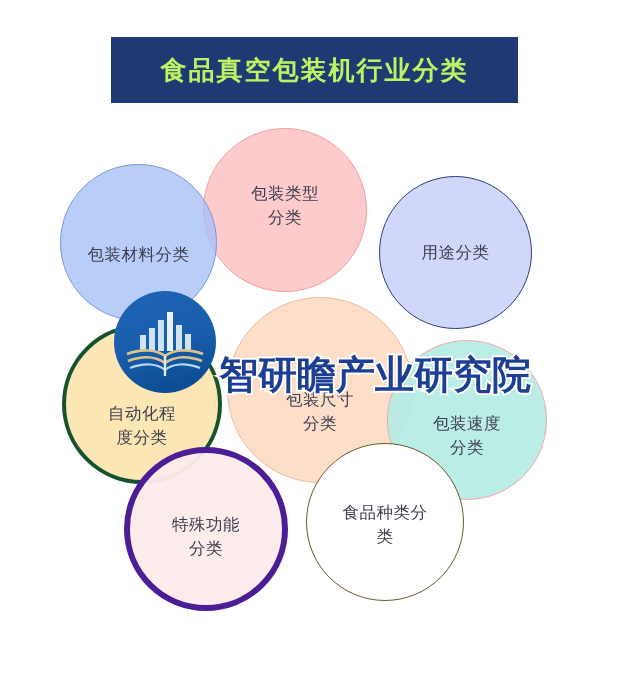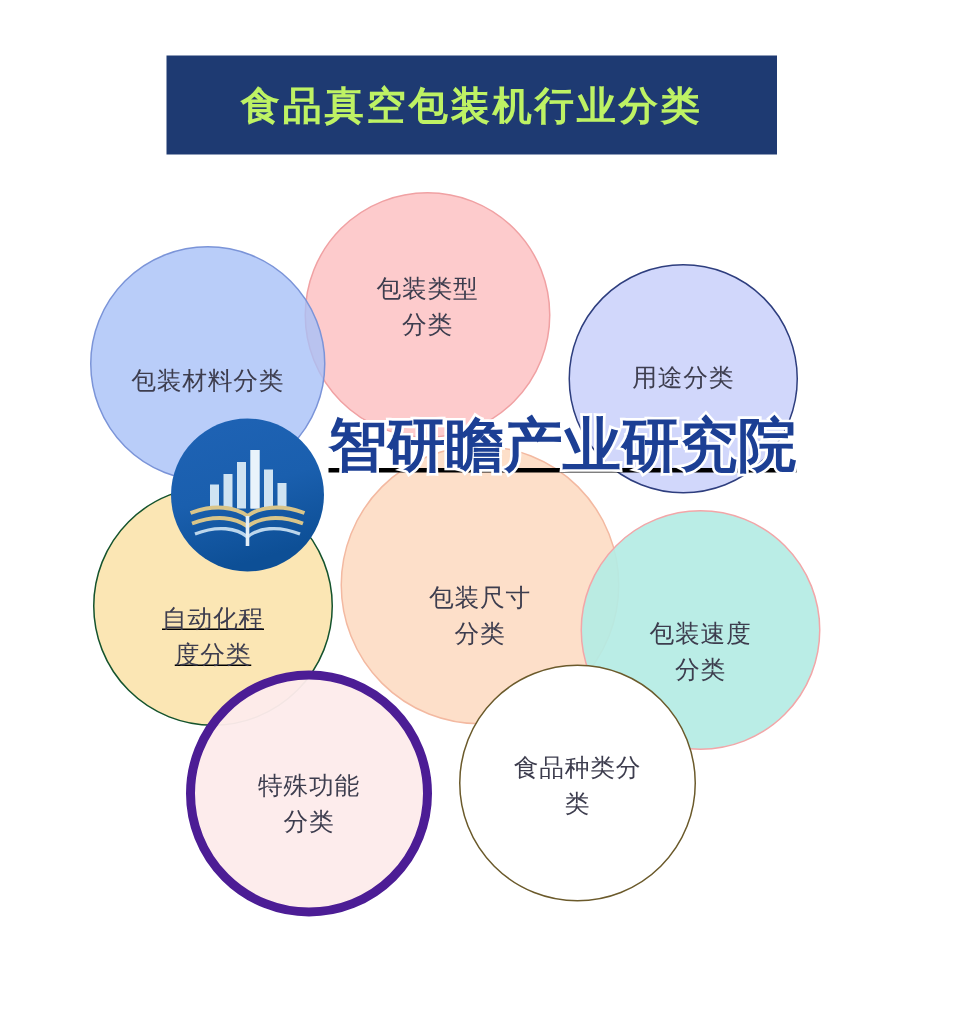--- a/index.html
+++ b/index.html
@@ -84,23 +84,22 @@
   #bubble-use {
     left: 379px; top: 176px; width: 153px; height: 153px;
     background: rgba(203, 209, 250, 0.88);
     border: 1px solid #2e3e7e;
     z-index: 13;
   }
 
   #bubble-auto {
     left: 62px;  top: 324px; width: 160px; height: 160px;
     background: rgba(250, 227, 170, 0.88);
-    border: 1px solid #14532d;
+    border: 4px solid #14532d;
     z-index: 10;
-    text-decoration: underline;
   }
   #bubble-auto .bubble-label { transform: translateY(22px); }
 
   #bubble-size {
     left: 227px; top: 297px; width: 186px; height: 186px;
     background: rgba(252, 214, 186, 0.78);
     border: 1px solid #f3b9a1;
     z-index: 9;
   }
   #bubble-size .bubble-label { transform: translateY(22px); text-align: center; }
@@ -128,28 +127,27 @@
     border: 1px solid #6b5a2b;
     z-index: 15;
     justify-content: center;
   }
   #bubble-foodkind .bubble-label { transform: translateY(3px); }
 
   
   #watermark {
     position: absolute;
     left: 113px;
-    top: 278px;
+    top: 288px;
     width: 410px;
     height: 106px;
     z-index: 30;
     display: flex;
-    align-items: flex-start;
+    align-items: flex-end;
     pointer-events: none;
-    text-decoration: underline;
   }
   #watermark-logo {
     width: 104px;
     height: 104px;
     flex: 0 0 104px;
     position: relative;
   }
   #watermark-text {
     margin-left: 2px;
     font-family: "Liberation Sans", sans-serif;

